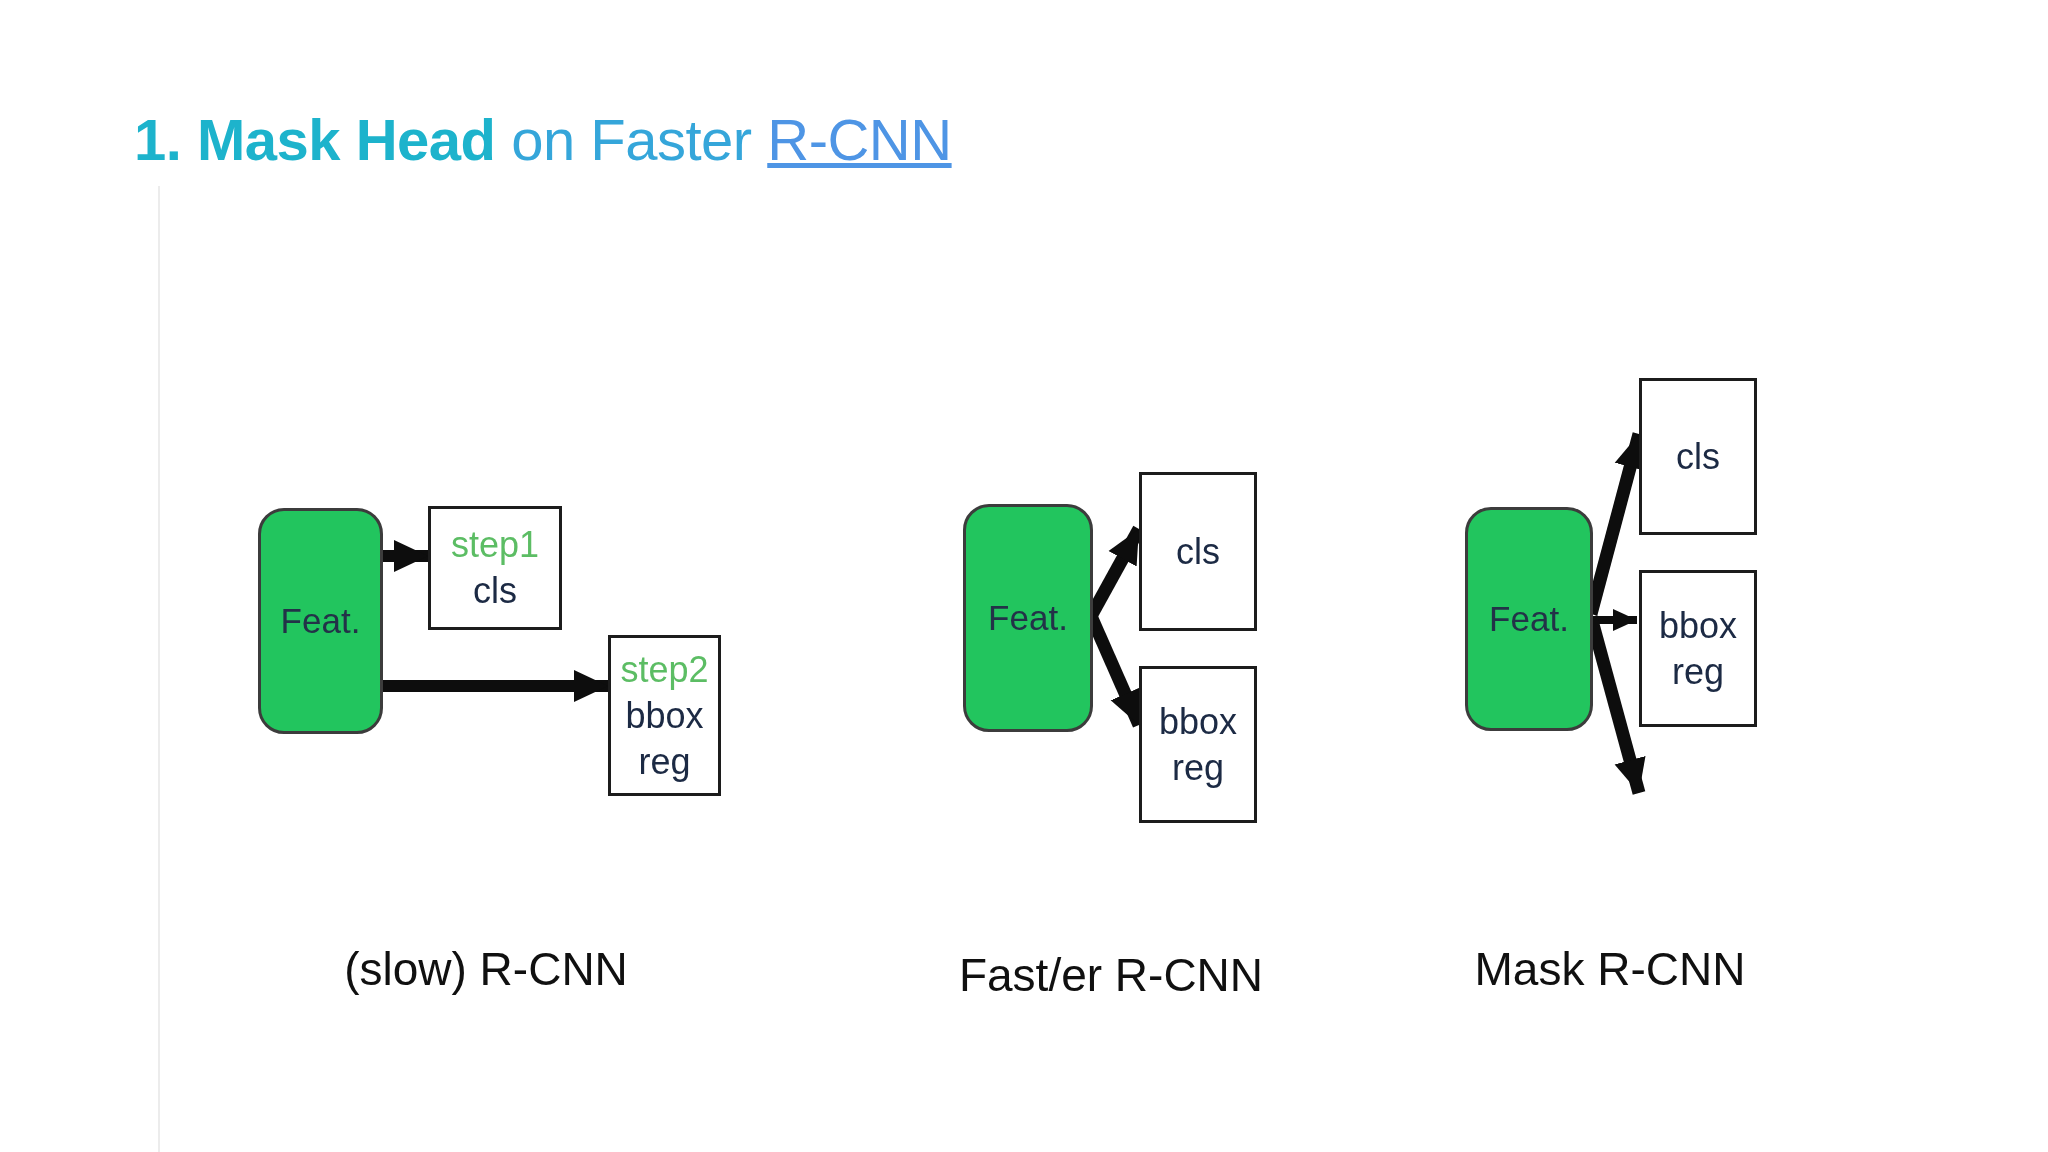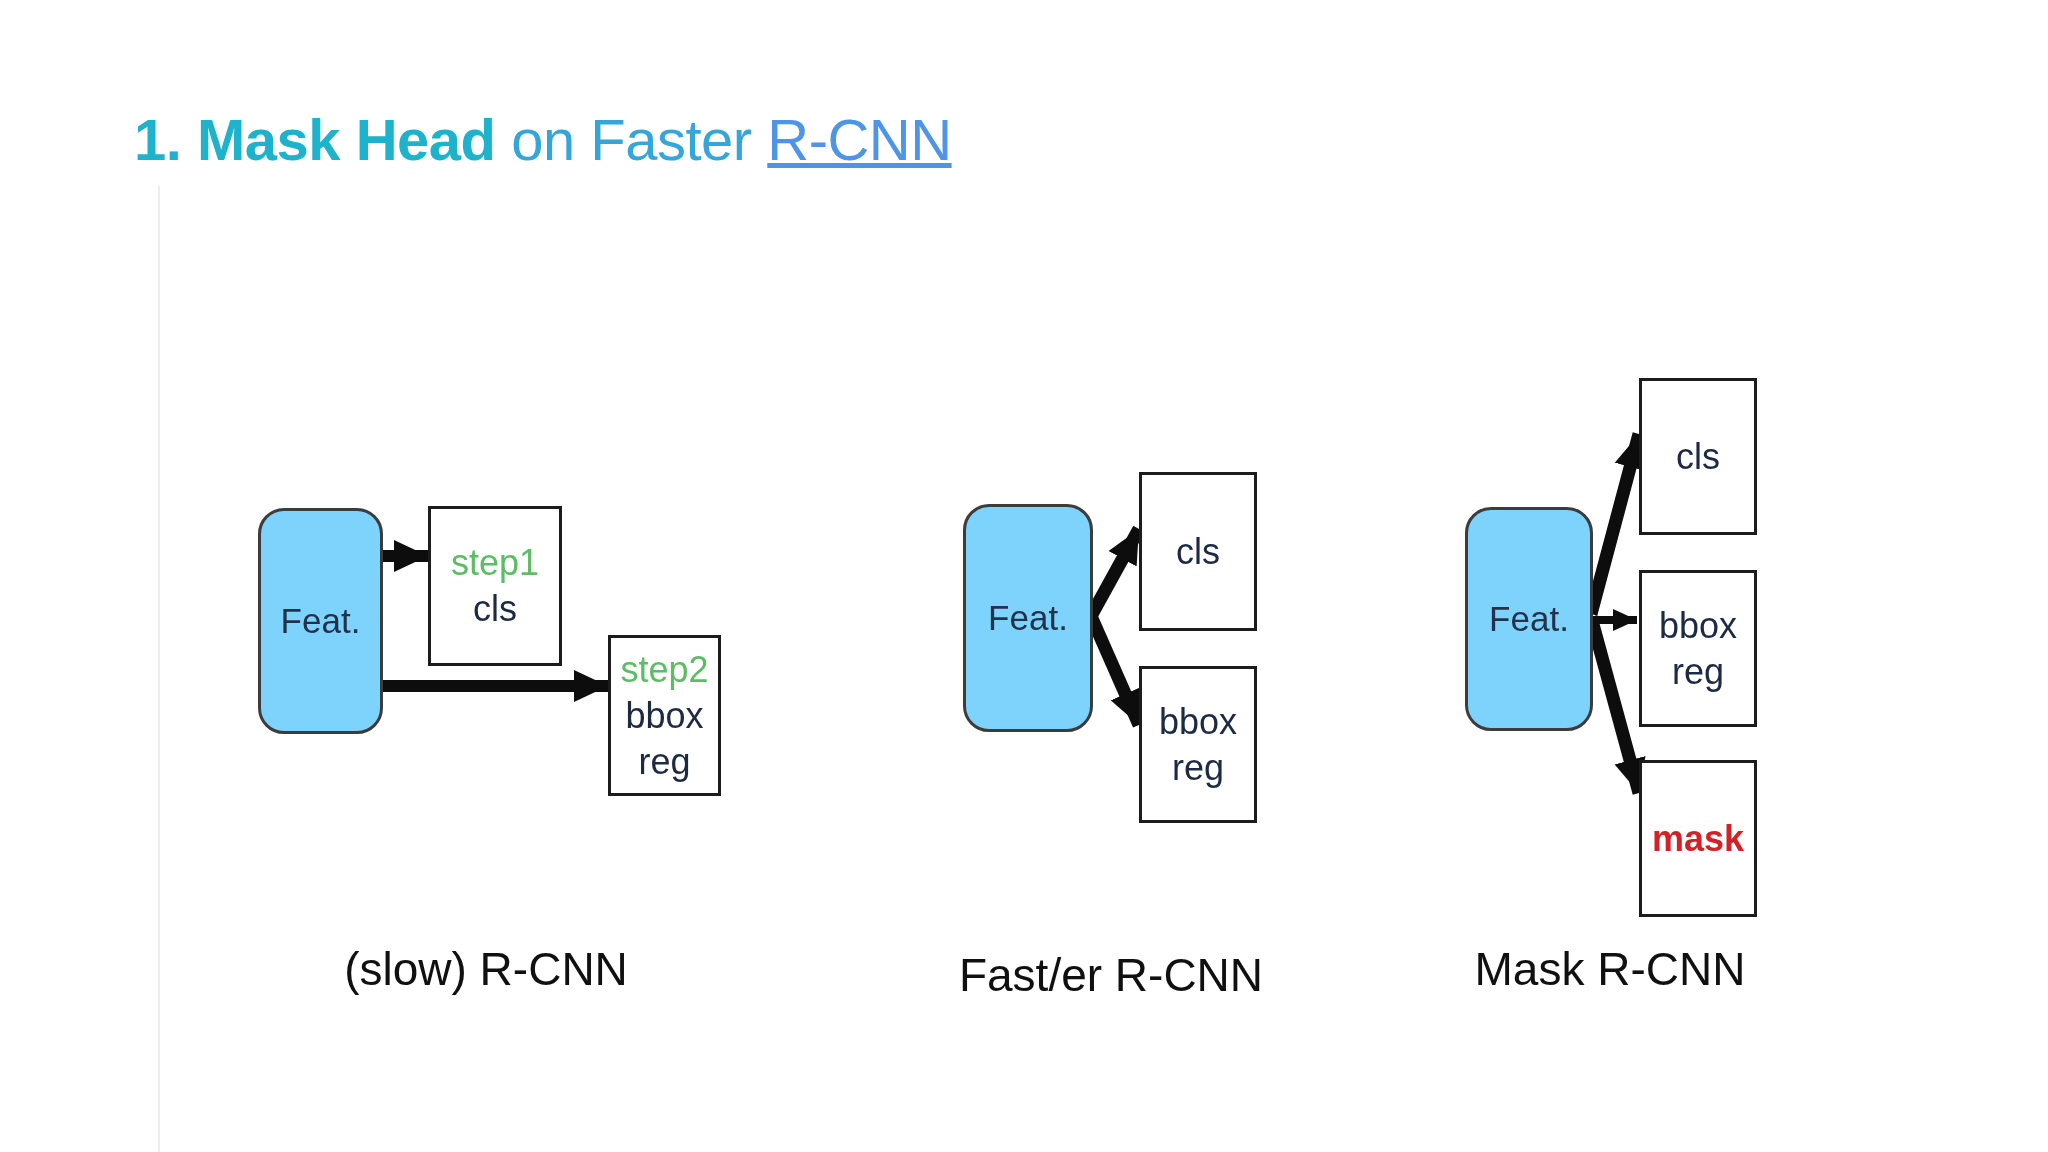--- a/index.html
+++ b/index.html
@@ -31,21 +31,21 @@
     top: 186px;
     width: 2px;
     height: 966px;
     background: #ececec;
   }
 
   .feat {
     position: absolute;
     border: 3px solid #3c3c3c;
     border-radius: 26px;
-    background: #7dd3fc;
+    background: #22c55e;
     display: flex;
     align-items: center;
     justify-content: center;
     font-size: 35px;
     color: #233248;
   }
   #feat1 { left: 258px;  top: 508px; width: 125px; height: 226px; }
   #feat2 { left: 963px;  top: 504px; width: 130px; height: 228px; }
   #feat3 { left: 1465px; top: 507px; width: 128px; height: 224px; }
 
@@ -56,21 +56,21 @@
     display: flex;
     flex-direction: column;
     align-items: center;
     justify-content: center;
     text-align: center;
     font-size: 36px;
     line-height: 46px;
     color: #1c2a44;
     margin-top: 28px;
   }
-  #h1a { left: 428px;  top: 478px; width: 134px; height: 160px; }
+  #h1a { left: 428px;  top: 478px; width: 134px; height: 124px; }
   #h1b { left: 608px;  top: 607px; width: 113px; height: 161px; }
   #h2a { left: 1139px; top: 444px; width: 118px; height: 159px; }
   #h2b { left: 1139px; top: 638px; width: 118px; height: 157px; }
   #h3a { left: 1639px; top: 350px; width: 118px; height: 157px; }
   #h3b { left: 1639px; top: 542px; width: 118px; height: 157px; }
   #h3c { left: 1639px; top: 732px; width: 118px; height: 157px; }
 
   .green { color: #5cbd64; }
   .red   { color: #d42127; font-weight: 700; }
 
@@ -148,18 +148,15 @@
   <div class="feat" id="feat3">
     <span>Feat.</span>
   </div>
   <div class="head" id="h3a">
     <span>cls</span>
   </div>
   <div class="head" id="h3b">
     <span>bbox</span>
     <span>reg</span>
   </div>
-  <div class="head" id="h3c">
-    <span class="red">mask</span>
-  </div>
   <div class="caption" id="cap3">Mask R-CNN</div>
 
 </div>
 
 </body></html>

